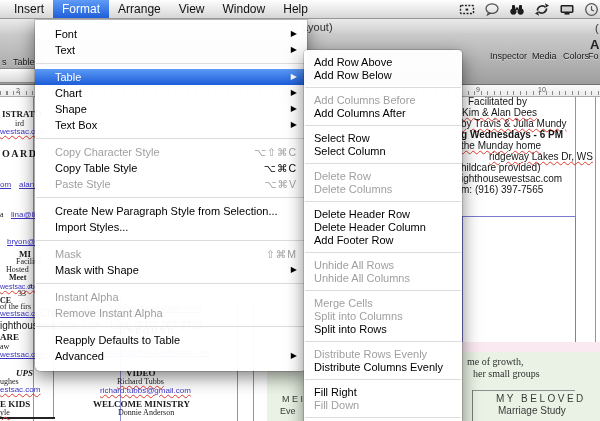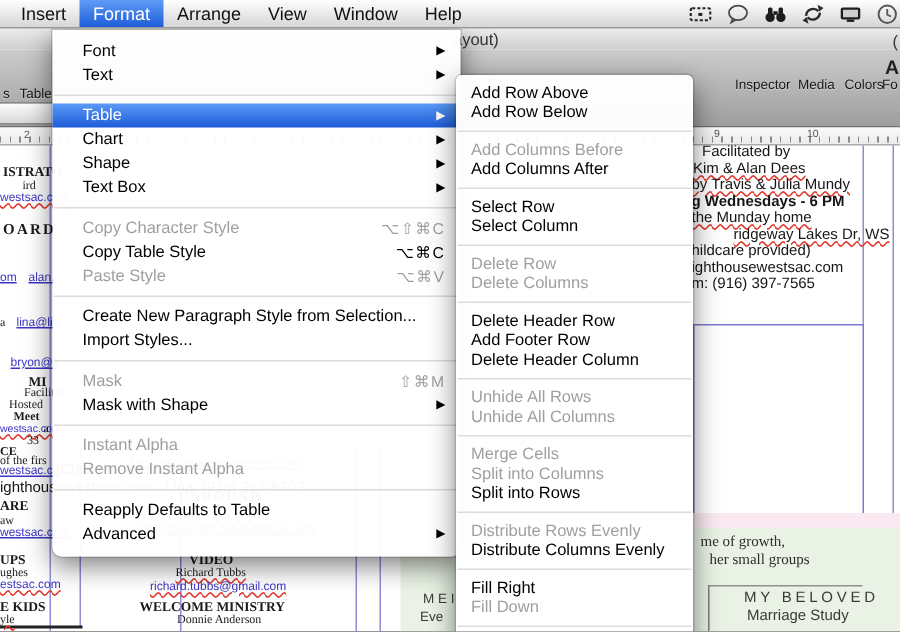--- a/index.html
+++ b/index.html
@@ -146,21 +146,21 @@
       <span class="frag link s9" style="left: 84px; top: 304px;">don@lighthousewestsac.com</span>
       <span class="frag link s8" style="left: 0px; top: 310px;">westsac.co</span>
       <span class="frag serif b s9 ls" style="left: 119px; top: 327px;">UNBOUND</span>
       <span class="frag s10 ink" style="left: 37px; top: 309px;">(Childcare provided)</span>
       <span class="frag s10 ink" style="left: 0px; top: 321px;">ighthousewestsac.com - Lina: (916) 267-8703</span>
       <span class="frag serif b s9" style="left: 0px; top: 333px;">ARE</span>
       <span class="frag serif s8" style="left: 0px; top: 343px;">aw</span>
       <span class="frag link s8" style="left: 0px; top: 351px;">westsac.com</span>
       <span class="frag serif s8 sp" style="left: 112px; top: 340px;">Amanda Van Vliet</span>
       <span class="frag link s8" style="left: 90px; top: 349px;">amanda@lighthousewestsac.com</span>
-      <span class="frag serif b s9" style="left: 0px; top: 369px;">UPS</span>
+      <span class="frag serif b s9" style="left: 16px; top: 369px; font-style: italic;">UPS</span>
       <span class="frag serif s8" style="left: 0px; top: 378px;">ughes</span>
       <span class="frag link s8 sp" style="left: 0px; top: 386px;">estsac.com</span>
       <span class="frag serif b s9" style="left: 126px; top: 369px;">VIDEO</span>
       <span class="frag serif s8 sp" style="left: 117px; top: 378px;">Richard Tubbs</span>
       <span class="frag link s8 sp" style="left: 100px; top: 387px;">richard.tubbs@gmail.com</span>
       <span class="frag serif b s9" style="left: 0px; top: 400px;">E KIDS</span>
       <span class="frag serif s8 sp" style="left: 0px; top: 409px;">yle</span>
       <span class="frag serif b s9" style="left: 93px; top: 400px;">WELCOME MINISTRY</span>
       <span class="frag serif s8" style="left: 118px; top: 409px;">Donnie Anderson</span>
       <span class="frag s9 ls2 ink2" style="left: 282px; top: 395px;">MEI</span>
@@ -333,25 +333,25 @@
         <span class="lbl">Delete Row</span>
       </div>
       <div class="mi dis">
         <span class="lbl">Delete Columns</span>
       </div>
       <div class="sep"></div>
       <div class="mi">
         <span class="lbl">Delete Header Row</span>
       </div>
       <div class="mi">
+        <span class="lbl">Delete Header Column</span>
+      </div>
+      <div class="mi">
         <span class="lbl">Add Footer Row</span>
       </div>
-      <div class="mi">
-        <span class="lbl">Delete Header Column</span>
-      </div>
       <div class="sep"></div>
       <div class="mi dis">
         <span class="lbl">Unhide All Rows</span>
       </div>
       <div class="mi dis">
         <span class="lbl">Unhide All Columns</span>
       </div>
       <div class="sep"></div>
       <div class="mi dis">
         <span class="lbl">Merge Cells</span>

